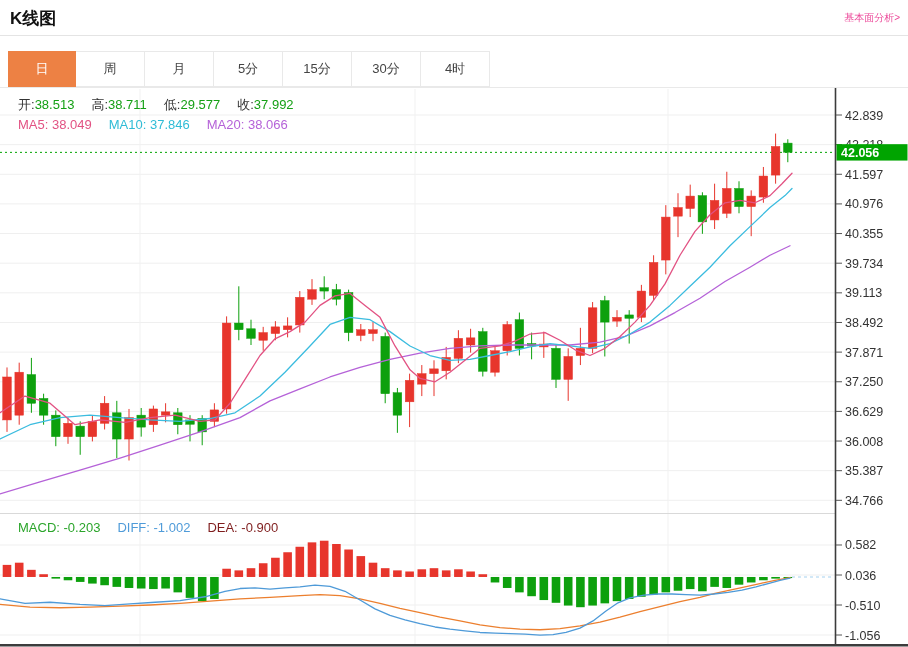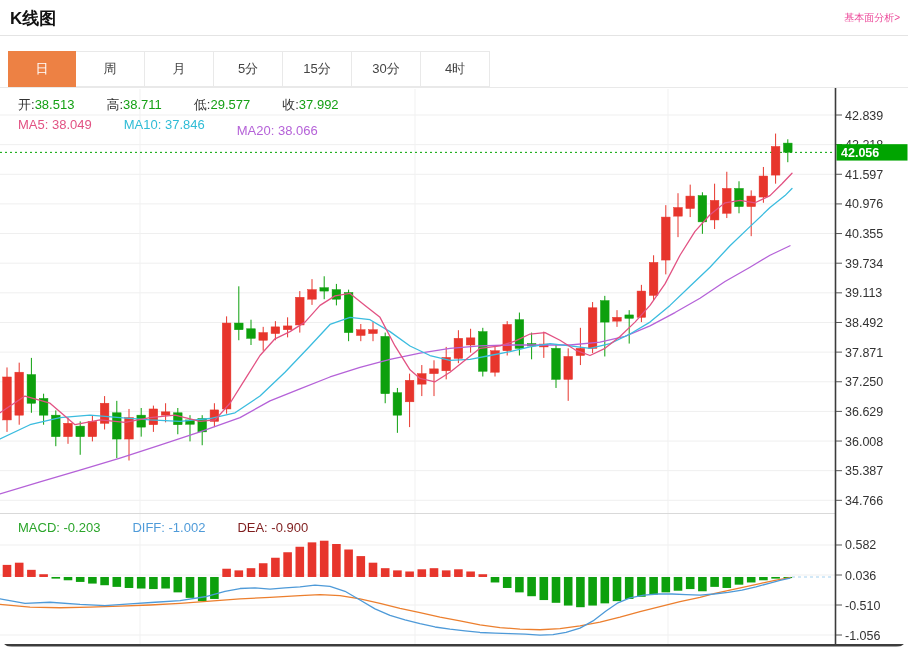--- a/index.html
+++ b/index.html
@@ -1,34 +1,34 @@
 <!DOCTYPE html>
 <html><head>
 <meta charset="utf-8">
 <style>
   html,body{margin:0;padding:0;background:#fff;}
   .app{position:relative;width:908px;height:647px;background:#fff;overflow:hidden;
-       font-family:"Liberation Sans","DejaVu Sans",sans-serif;border-radius:12px;}
+       font-family:"Liberation Sans","DejaVu Sans",sans-serif;}
   .page-title{position:absolute;left:10px;top:7px;font-size:17px;font-weight:bold;color:#111;}
   .analysis-link{position:absolute;right:8px;top:11px;font-size:10px;color:#ec4899;cursor:pointer;}
   .title-divider{position:absolute;left:0;top:35px;width:908px;height:1px;background:#e4e4e4;}
   .tabs{position:absolute;left:8px;top:51px;height:36px;display:flex;z-index:3;}
   .tab{width:69px;height:36px;box-sizing:border-box;border:1px solid #e9e9e9;border-left:none;
        font-size:13px;color:#444;text-align:center;line-height:34px;cursor:pointer;background:#fff;}
   .tab:first-child{border-left:1px solid #e9e9e9;}
   .tab.active{background:#ed8144;border-color:#ed8144;color:#fff;width:68px;}
   .tabs-bottom-line{position:absolute;left:0;top:87px;width:908px;height:1px;background:#e9e9e9;}
-  .legend-row{position:absolute;display:flex;gap:32px;font-size:13px;z-index:2;white-space:nowrap;}
+  .legend-row{position:absolute;display:flex;gap:17px;font-size:13px;z-index:2;white-space:nowrap;}
   .ohlc-row{left:18px;top:96px;}
   .ohlc-row .lbl{color:#333;}
   .ohlc-row .val{color:#15a015;}
   .ma-row{left:18px;top:117px;}
   .ma-row .ma5{color:#e25283;}
   .ma-row .ma10{color:#2fbcd6;}
-  .ma-row .ma20{color:#b562d8;margin-top:6px;}
+  .ma-row .ma20{color:#b562d8;}
   .macd-row{left:18px;top:520px;align-items:center;}
   .macd-row .macd{color:#2ba52b;}
   .macd-row .diff{color:#4f9bd9;}
   .macd-row .dea{color:#7f1d1d;}
   svg.chart{position:absolute;left:0;top:0;z-index:1;}
 </style>
 </head>
 <body>
 
 <div class="app">

